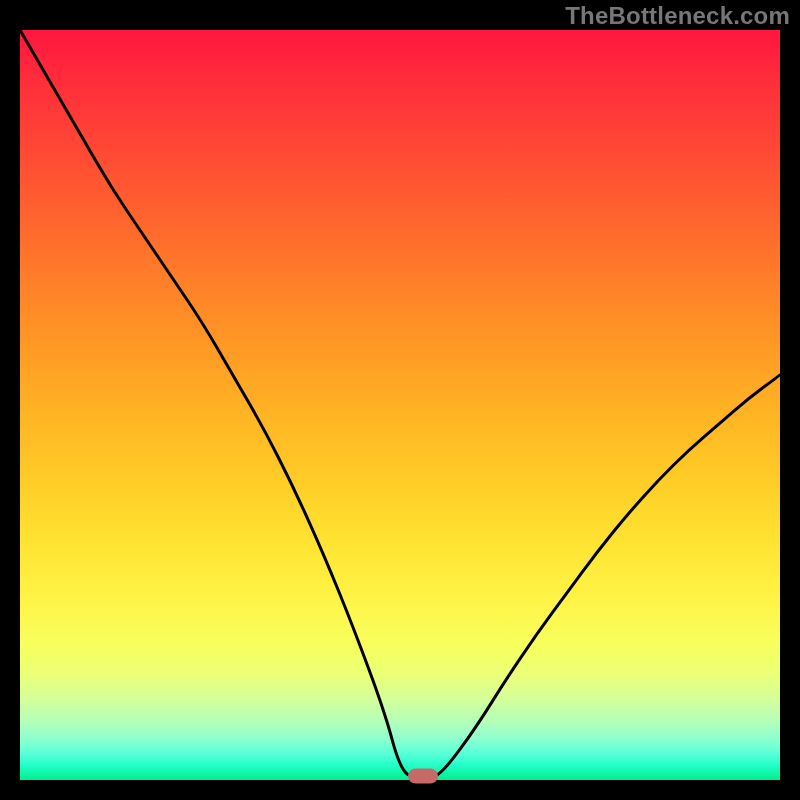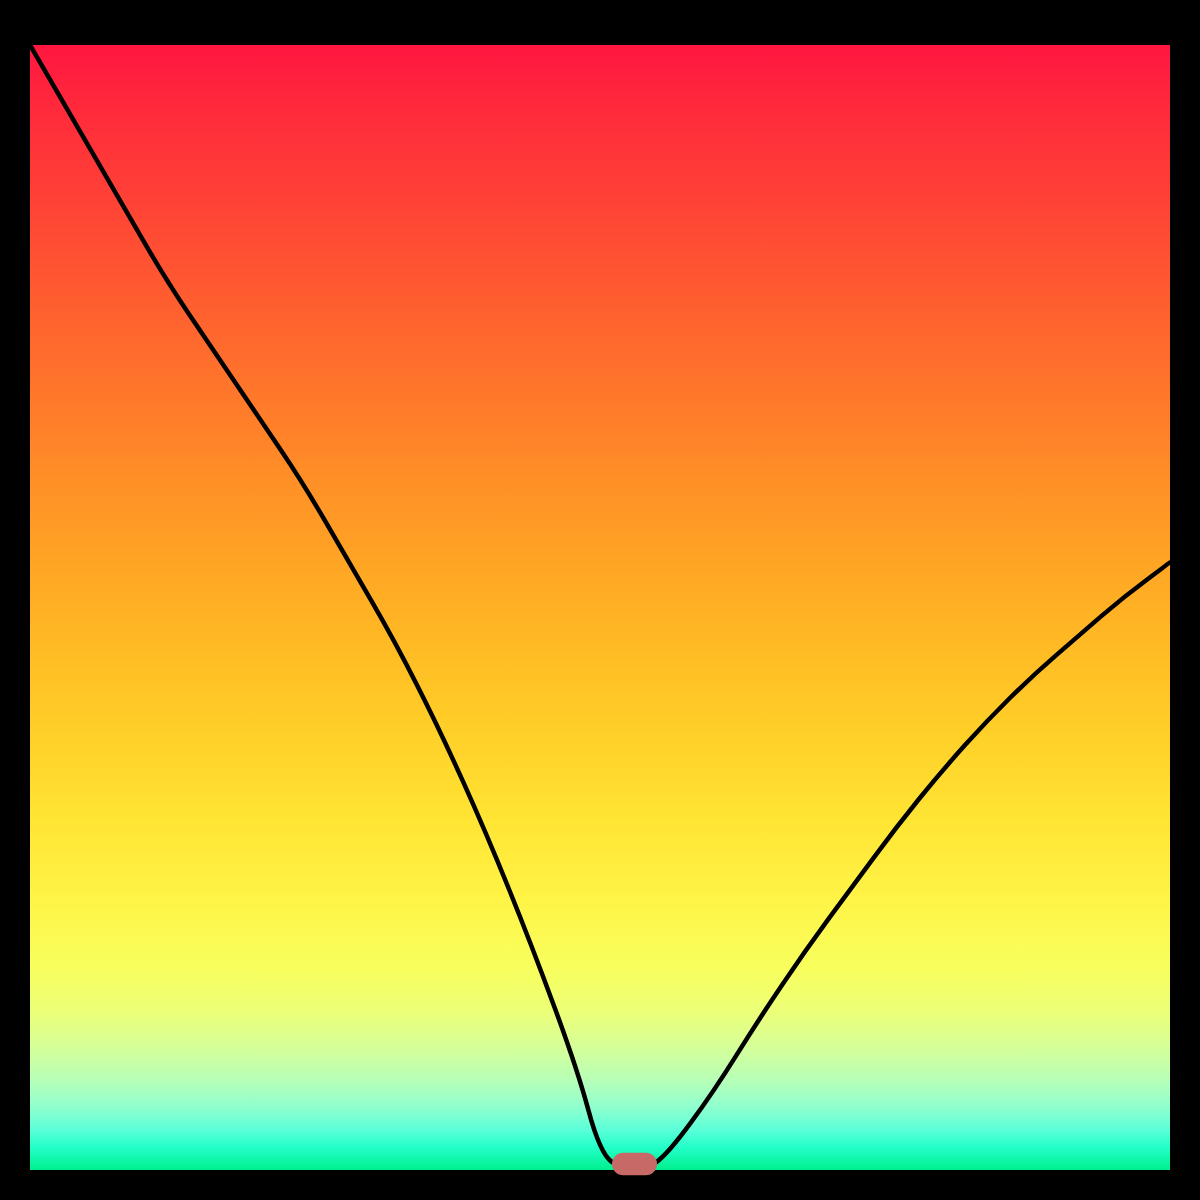--- a/index.html
+++ b/index.html
@@ -69,20 +69,21 @@
     inset: 0;
     width: 100%;
     height: 100%;
     pointer-events: none;
   }
 </style>
 </head>
 <body>
 
 <div class="wrap">
+  <div class="watermark">TheBottleneck.com</div>
 
   <div class="plot">
     <svg class="curve" viewBox="0 0 760 750" preserveAspectRatio="none">
       <path d="M 0.0 0.0 Q 0.0 0.0 15.2 26.2 Q 30.4 52.5 45.6 78.7 Q 60.8 105.0 76.0 131.3 Q 91.2 157.5 106.4 180.0 Q 121.6 202.5 136.8 225.0 Q 152.0 247.5 167.2 270.0 Q 182.4 292.5 197.6 318.8 Q 212.8 345.0 228.0 371.3 Q 243.2 397.5 258.4 427.5 Q 273.6 457.5 288.8 491.3 Q 304.0 525.0 319.2 562.5 Q 334.4 600.0 349.6 641.3 Q 364.8 682.5 372.4 710.6 Q 380.0 738.8 387.6 744.4 Q 395.2 750.0 402.8 750.0 Q 410.4 750.0 418.0 744.4 Q 425.6 738.8 440.8 718.1 Q 456.0 697.5 471.2 673.1 Q 486.4 648.8 501.6 626.3 Q 516.8 603.8 532.0 583.1 Q 547.2 562.5 562.4 541.9 Q 577.6 521.3 592.8 502.5 Q 608.0 483.8 623.2 466.9 Q 638.4 450.0 653.6 435.0 Q 668.8 420.0 684.0 406.9 Q 699.2 393.8 714.4 380.6 Q 729.6 367.5 744.8 356.3 T 760.0 345.0" fill="none" stroke="#000" stroke-width="3" stroke-linejoin="round" stroke-linecap="round"></path>
     </svg>
     <div class="marker" style="left: 402.8px; top: 746px;"></div>
   </div>
 </div>
 
 </body></html>

